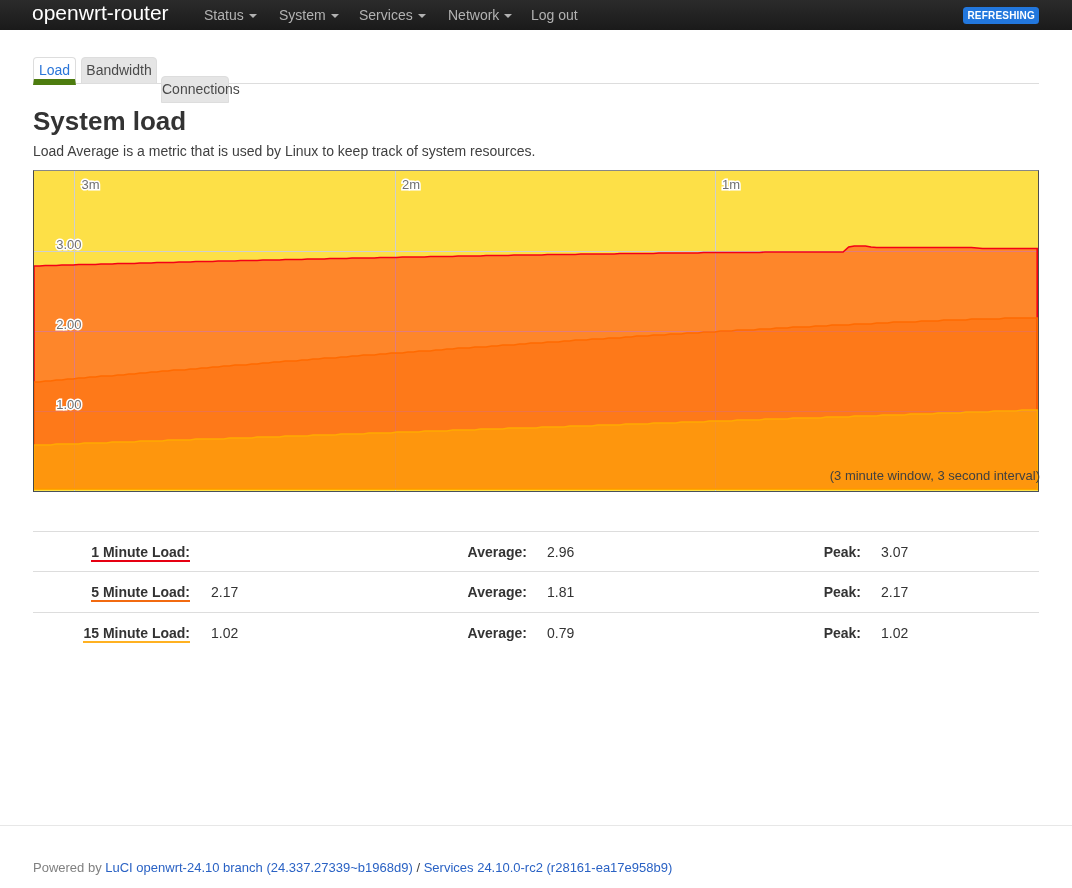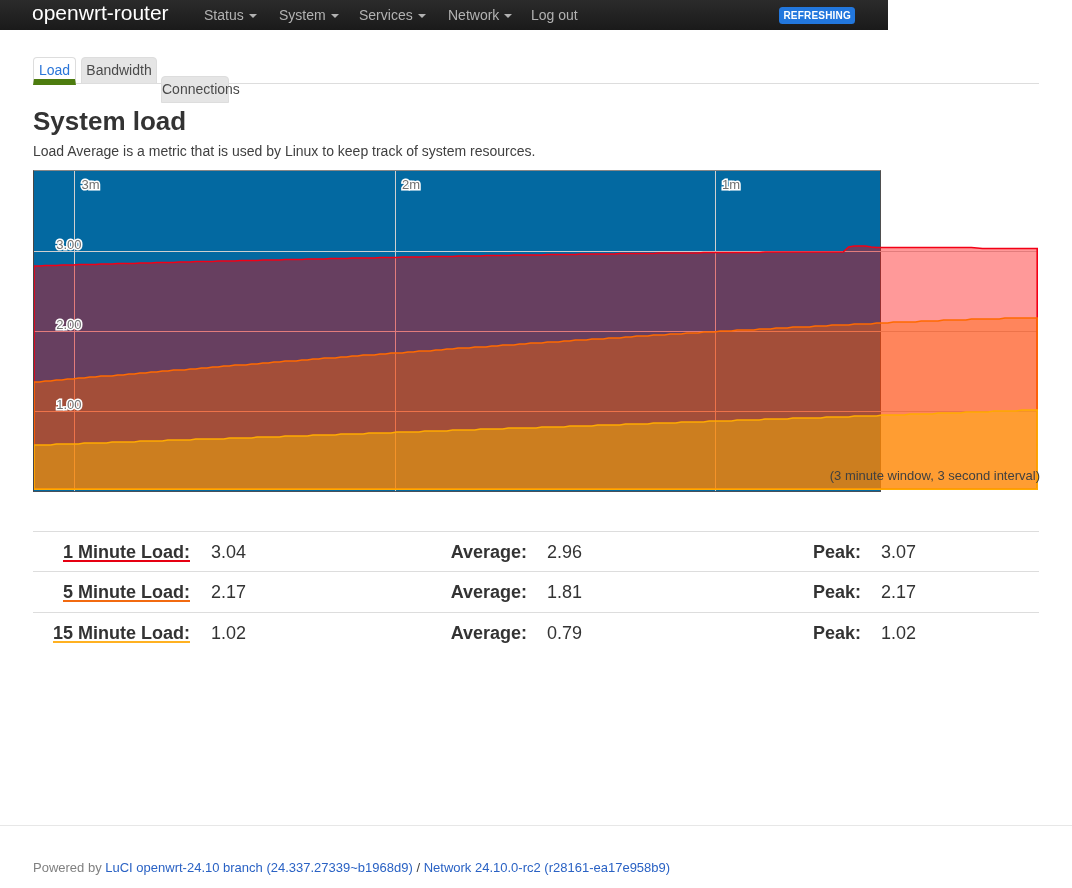--- a/index.html
+++ b/index.html
@@ -1,45 +1,45 @@
 <!DOCTYPE html>
 <html><head><meta charset="utf-8"><title>openwrt-router - Load</title>
 <style>
 * { margin:0; padding:0; box-sizing:border-box; }
 html,body { width:1072px; height:888px; background:#fff; font-family:"Liberation Sans",sans-serif; }
 #page { position:relative; width:1072px; height:888px; overflow:hidden; }
 
-#hdr { position:absolute; left:0; top:0; width:888px; height:30px;
+#hdr { position:absolute; left:0; top:0; width:1072px; height:30px;
   background:linear-gradient(to bottom,#2b2b2b,#1a1a1a);padding-left:36px; }
 .brand { position:absolute; left:32px; top:2px; line-height:21px;
   color:#fff; font-size:21px; font-weight:normal; }
 .nav { position:absolute; top:0; height:30px; line-height:31px; color:#b2b2b2; font-size:14px; white-space:nowrap; }
 .caret { display:inline-block; width:0; height:0; border-left:4px solid transparent;
   border-right:4px solid transparent; border-top:4px solid #b2b2b2; margin-left:5px; vertical-align:2px; }
 .badge { position:absolute; right:33px; top:7px; height:17px; line-height:17px;
   background:#2277dd; color:#fff; font-weight:bold; font-size:10px; letter-spacing:.2px;
   border-radius:3.5px; padding:0 4px; }
 
 .tab { position:absolute; top:57px; height:27px; line-height:25px; font-size:14px;
   text-align:center; border:1px solid #ddd; border-radius:4px 4px 0 0; z-index:2; }
 .tab.on { background:#fff; color:#2a75d8; border-bottom:6px solid #4d7c0f; height:28px; }
 .tab.off { background:#e5e5e5; color:#4a4a4a; }
 #tabline { position:absolute; left:33px; top:83px; width:1006px; height:0;
   border-top:1px solid #ddd; z-index:1; }
 
 h2 { position:absolute; left:33px; top:108px; font-size:26px; color:#333; font-weight:bold; line-height:26px; }
 .sub { position:absolute; left:33px; top:143px; font-size:14px; color:#404040; }
 
-#chart { position:absolute; left:33px; top:170px; width:848px; height:322px;
-  border-style:solid; border-width:1px; border-color:#878787 #4f4f4f #47505a #474747; background:#0369a1; }
+#chart { position:absolute; left:33px; top:170px; width:1006px; height:322px;
+  border-style:solid; border-width:1px; border-color:#878787 #4f4f4f #47505a #474747; background:#fde047; }
 .cap { position:absolute; left:33px; top:468px; width:1007px; text-align:right;
   font-size:13px; color:#404040; }
 
 .trow { position:absolute; left:33px; width:1006px; height:40px; border-top:1px solid #ddd;
-  font-size:18px; color:#333; }
+  font-size:14px; color:#333; }
 .trow span { position:absolute; top:0; line-height:40px; display:block; }
 .c1 { left:0; width:157px; text-align:right; font-weight:bold; }
 .c1 b { font-weight:bold; display:inline-block; line-height:14px; padding:0 0 1px 0; }
 .r1 .c1 b { border-bottom:2.5px solid #e60012; }
 .r2 .c1 b { border-bottom:2.5px solid #f26a10; }
 .r3 .c1 b { border-bottom:2.5px solid #ffb121; }
 .c2 { left:178px; width:200px; text-align:left; }
 .c3 { left:294px; width:200px; text-align:right; font-weight:bold; }
 .c4 { left:514px; width:150px; text-align:left; }
 .c5 { left:628px; width:200px; text-align:right; font-weight:bold; }
@@ -91,21 +91,20 @@
 <text x="688" y="18" style="font-family:&quot;Liberation Sans&quot;,sans-serif;font-size:13px;paint-order:stroke;stroke:#ffffff;stroke-width:3px;fill:#717171">1m</text>
 <text x="47.5" y="78" text-anchor="end" style="font-family:&quot;Liberation Sans&quot;,sans-serif;font-size:13px;paint-order:stroke;stroke:#ffffff;stroke-width:3px;fill:#717171">3.00</text>
 <text x="47.5" y="158" text-anchor="end" style="font-family:&quot;Liberation Sans&quot;,sans-serif;font-size:13px;paint-order:stroke;stroke:#ffffff;stroke-width:3px;fill:#717171">2.00</text>
 <text x="47.5" y="238" text-anchor="end" style="font-family:&quot;Liberation Sans&quot;,sans-serif;font-size:13px;paint-order:stroke;stroke:#ffffff;stroke-width:3px;fill:#717171">1.00</text>
 </svg>
     </div>
   <div class="cap">(3 minute window, 3 second interval)</div>
 
   <div class="trow r1" style="top:531px">
     <span class="c1"><b>1 Minute Load:</b></span>
-      <span class="c2">3.04</span>
     <span class="c3">Average:</span>
       <span class="c4">2.96</span>
     <span class="c5">Peak:</span>
       <span class="c6">3.07</span>
   </div>
   <div class="trow r2" style="top:571px">
     <span class="c1"><b>5 Minute Load:</b></span>
       <span class="c2">2.17</span>
     <span class="c3">Average:</span>
       <span class="c4">1.81</span>
@@ -115,13 +114,13 @@
   <div class="trow r3" style="top:612px">
     <span class="c1"><b>15 Minute Load:</b></span>
       <span class="c2">1.02</span>
     <span class="c3">Average:</span>
       <span class="c4">0.79</span>
     <span class="c5">Peak:</span>
       <span class="c6">1.02</span>
   </div>
 
   <div id="ftline"></div>
-  <div class="foot">Powered by <a>LuCI openwrt-24.10 branch (24.337.27339~b1968d9)</a> <span class="sl">/</span> <a>Network 24.10.0-rc2 (r28161-ea17e958b9)</a></div>
+  <div class="foot">Powered by <a>LuCI openwrt-24.10 branch (24.337.27339~b1968d9)</a> <span class="sl">/</span> <a>Services 24.10.0-rc2 (r28161-ea17e958b9)</a></div>
 </div>
 </body></html>

